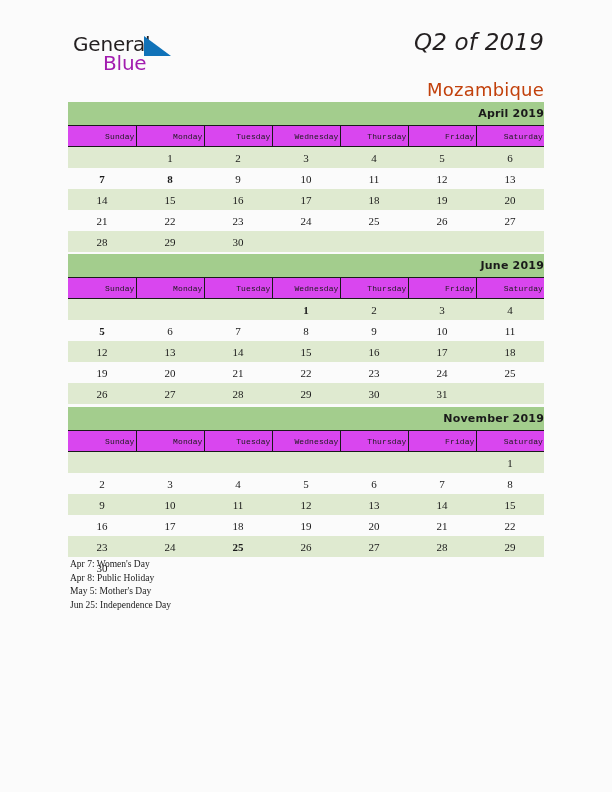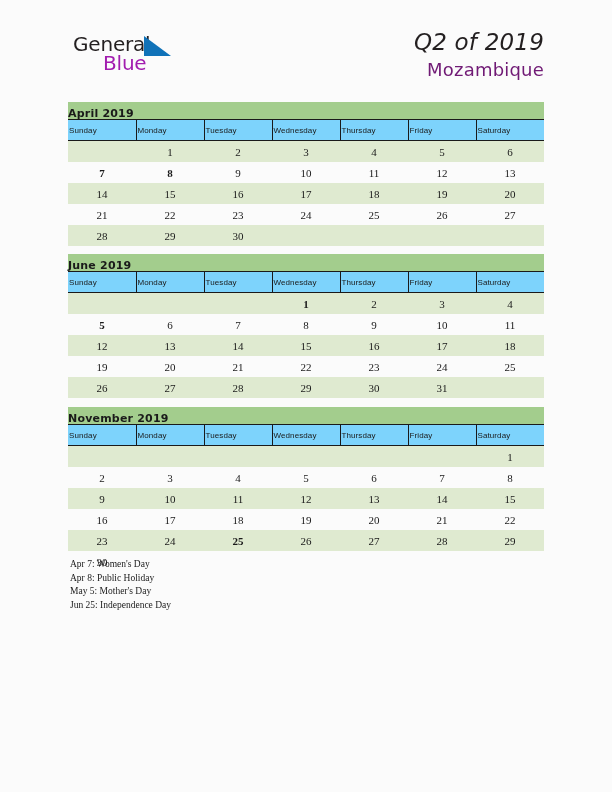--- a/index.html
+++ b/index.html
@@ -82,65 +82,65 @@
     font-weight: 400;
     color: #231f20;
     line-height: 30px;
     letter-spacing: 0.2px;
     font-style: italic;
   }
   .title-sub {
     font-family: "DejaVu Sans", sans-serif;
     font-size: 18px;
     font-weight: 400;
-    color: #701a75;
+    color: #c2410c;
     line-height: 26px;
-    margin-top: 0;
+    margin-top: 20px;
     letter-spacing: 0.2px;
   }
 
   
   .month {
     position: absolute;
     left: 68px;
     width: 476px;
   }
   #month-0 { top: 102px; }
   #month-1 { top: 254px; }
   #month-2 { top: 407px; }
 
   .month-title {
     background: #a3cd8d;
-    height: 17px;
+    height: 23px;
     line-height: 23px;
-    text-align: left;
+    text-align: right;
     font-family: "DejaVu Sans", sans-serif;
     font-size: 11px;
     font-weight: bold;
     color: #1a1a1a;
     letter-spacing: 0.2px;
   }
 
   table.cal {
     border-collapse: collapse;
     width: 476px;
     table-layout: fixed;
   }
   table.cal th {
-    font-family: Liberation Sans, sans-serif;
+    font-family: Liberation Mono, monospace;
     font-size: 8px;
     font-weight: normal;
     color: #1a1a1a;
     height: 18px;
-    text-align: left;
+    text-align: right;
     border-top: 1.2px solid #1a1a1a;
     border-bottom: 1.2px solid #1a1a1a;
     border-left: 1px solid #1a1a1a;
     border-right: 1px solid #1a1a1a;
-    background: #7dd3fc;
+    background: #d946ef;
     letter-spacing: 0.1px;
     vertical-align: middle;
   }
   table.cal th:first-child { border-left: none; }
   table.cal th:last-child { border-right: none; }
 
   table.cal td {
     height: 19px;
     text-align: center;
     font-family: "Liberation Serif", serif;

